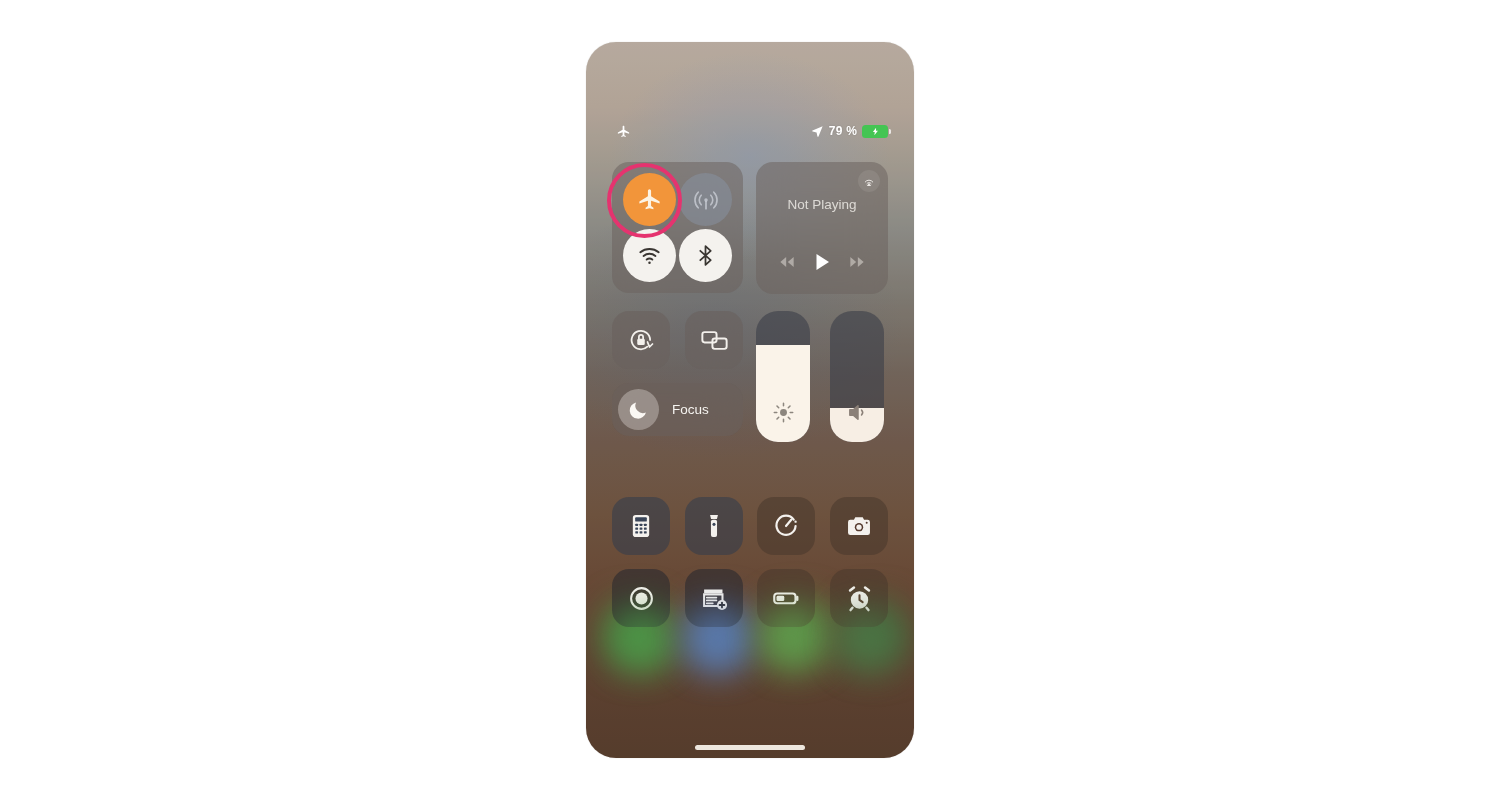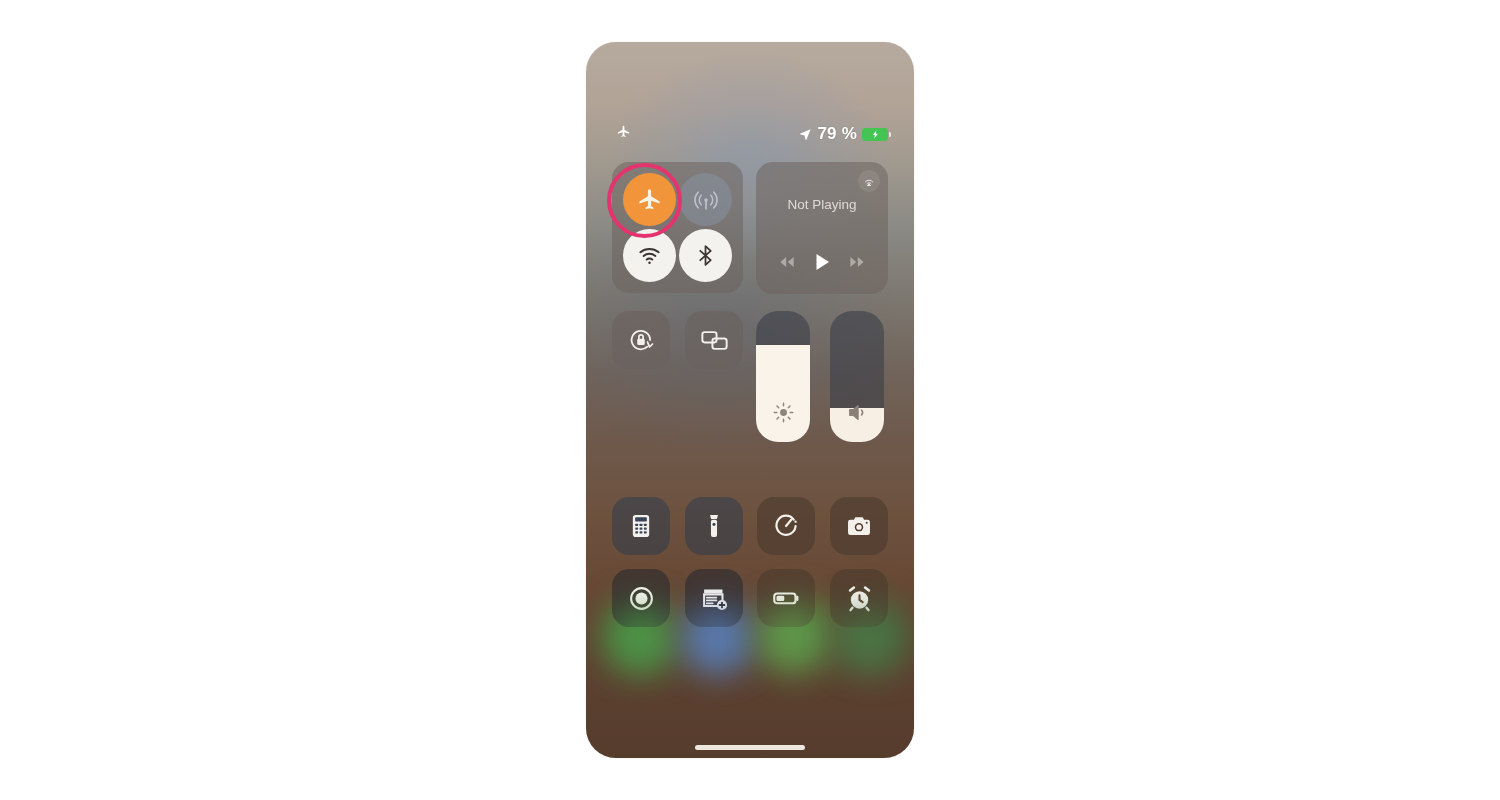--- a/index.html
+++ b/index.html
@@ -67,21 +67,21 @@
     position: absolute; left: 30px; top: 0;
     display: flex; align-items: center; gap: 4px;
     color: #ffffff;
   }
   .sb-right {
     position: absolute; right: 26px; top: 0;
     display: flex; align-items: center; gap: 5px;
     color: #ffffff;
   }
   .sb-pct {
-    font-size: 17px; font-weight: 600;
+    font-size: 12px; font-weight: 600;
     color: #ffffff;
     letter-spacing: 0.2px;
     text-shadow: 0 0 2px rgba(0,0,0,0.18);
   }
   .batt {
     position: relative;
     width: 26px; height: 13px;
     border-radius: 3.5px;
     background: #44c553;
     display: flex; align-items: center; justify-content: center;
@@ -374,20 +374,28 @@
 
       <div class="sq-btn" id="btn-mirror">
         <span>
           <svg width="31" height="31" viewBox="0 0 24 24" fill="none" stroke="#f3f0ec" stroke-width="1.5" stroke-linejoin="round">
             <rect x="2.6" y="5.5" width="11" height="8" rx="1.8"></rect>
             <rect x="10.4" y="10.5" width="11" height="8" rx="1.8" fill="none"></rect>
           </svg>
         </span>
       </div>
 
+      <div class="module" id="mod-focus">
+        <span class="focus-circle">
+          <svg width="21" height="21" viewBox="0 0 24 24" fill="#fbf8f4">
+            <path d="M20.5 15.3A8.6 8.6 0 0 1 9.2 3.9 9.4 9.4 0 1 0 20.5 15.3z"></path>
+          </svg>
+        </span>
+        <span class="focus-label">Focus</span>
+      </div>
 
       <div class="slider" id="slider-brightness">
         <div class="slider-fill" style="height: 74%;"></div>
         <span class="slider-icon">
           <svg width="23" height="23" viewBox="0 0 24 24" fill="none" stroke="#8c867e" stroke-width="1.6" stroke-linecap="round">
             <circle cx="12" cy="12" r="3.6" fill="#8c867e" stroke="none"></circle>
             <path d="M12 2.4v2.6M12 19v2.6M21.6 12H19M5 12H2.4M18.8 5.2l-1.8 1.8M7 17l-1.8 1.8M18.8 18.8 17 17M7 7 5.2 5.2"></path>
           </svg>
         </span>
       </div>

